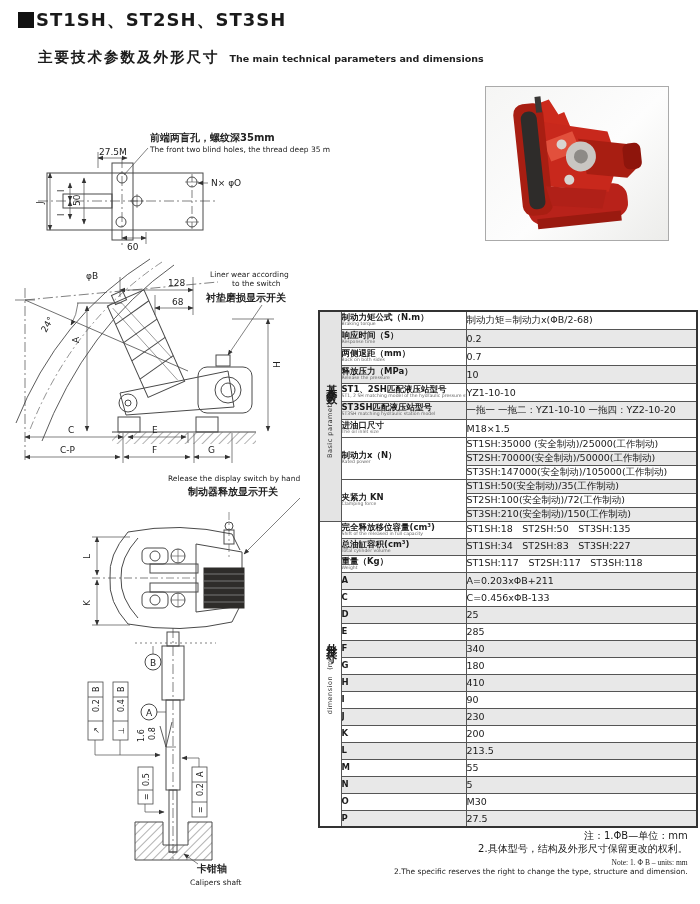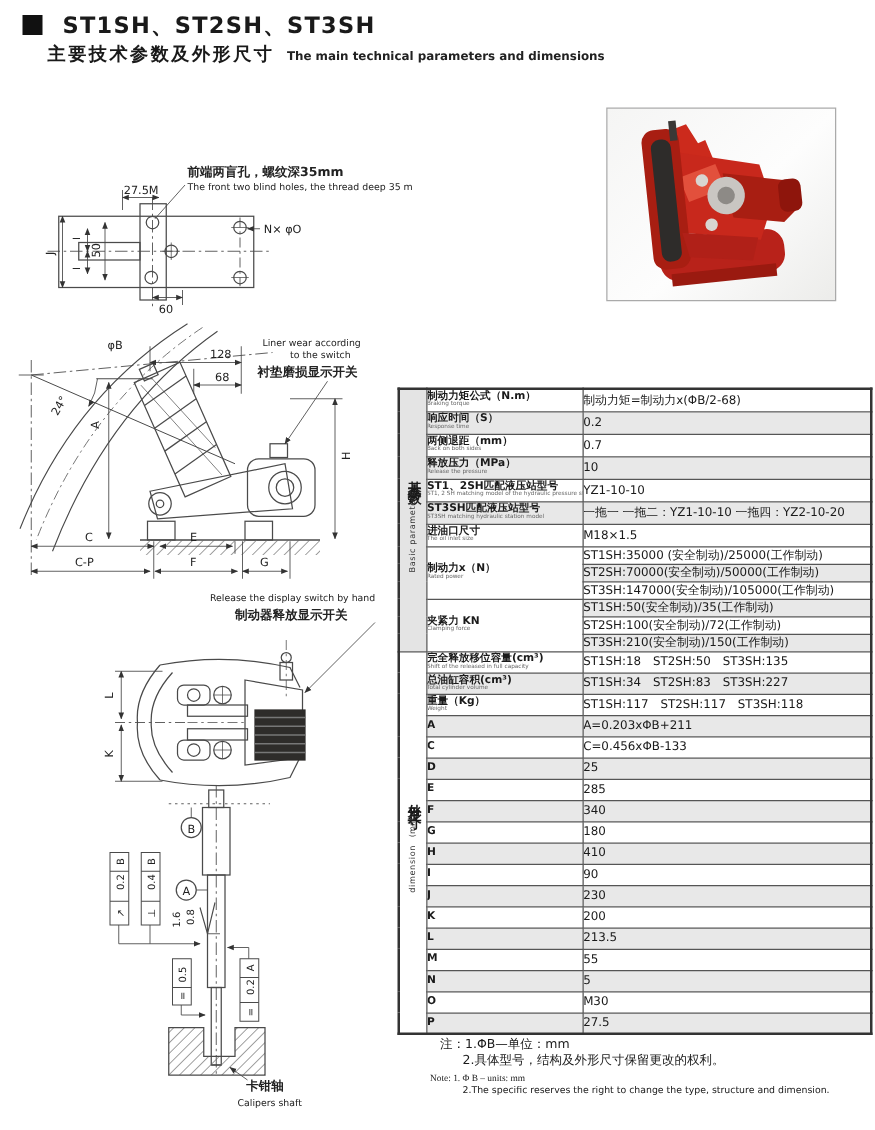--- a/index.html
+++ b/index.html
@@ -1,22 +1,22 @@
 <!DOCTYPE html>
 <html><head>
 <meta charset="utf-8">
 <style>
   html,body{margin:0;padding:0;background:#fff;}
   .page{position:relative;width:700px;height:904px;background:#fff;overflow:hidden;
         font-family:"DejaVu Sans","Liberation Sans",sans-serif;color:#1a1a1a;}
   
-  .hdr{position:absolute;left:18px;top:8px;display:flex;align-items:center;gap:16px;}
+  .hdr{position:absolute;left:18px;top:8px;display:flex;align-items:center;gap:2px;}
   .hdr .sq{width:16px;height:16px;background:#111;}
   .hdr .t{font-size:18px;font-weight:bold;letter-spacing:1px;}
-  .sub{position:absolute;left:38px;top:34px;display:flex;align-items:baseline;gap:10px;}
+  .sub{position:absolute;left:38px;top:48px;display:flex;align-items:baseline;gap:10px;}
   .sub .cn{font-size:14.5px;font-weight:bold;letter-spacing:2px;}
   .sub .en{font-size:9.5px;font-weight:bold;color:#222;text-align:center;}
   
   .sect{position:absolute;left:120px;top:80px;width:390px;text-align:center;}
   .sect .cn{font-size:16px;font-weight:bold;letter-spacing:1px;}
   .sect .en{font-size:8.5px;font-weight:bold;margin-top:2px;}
   
   .photo{position:absolute;left:485px;top:86px;width:182px;height:153px;border:1px solid #aaa;
          background:linear-gradient(135deg,#f5f5f4 0%,#fdfdfd 55%,#ececea 100%);}
   
@@ -33,21 +33,21 @@
   .spec .name .cn{font-size:8.5px;font-weight:bold;line-height:1.05;white-space:nowrap;}
   .spec .name .en{font-size:4.6px;color:#666;line-height:1;white-space:nowrap;}
   .spec tr.shade{background:#e8e8e8;}
   .spec td.namespan{background:#fff;}
   .gcell{background:#e4e4e4;}
   .gcell .wrap{display:flex;flex-direction:column;align-items:center;justify-content:center;gap:6px;height:100%;}
   .vcn{writing-mode:vertical-rl;text-orientation:upright;font-size:11px;font-weight:bold;letter-spacing:3px;}
   .ven{writing-mode:vertical-rl;transform:rotate(180deg);font-size:6.5px;color:#333;letter-spacing:.5px;}
   .vun{writing-mode:vertical-rl;transform:rotate(180deg);font-size:6.5px;color:#333;}
   
-  .notes{position:absolute;left:344px;top:830px;line-height:1.25;}
+  .notes{position:absolute;left:368px;top:830px;line-height:1.25;text-align:right;}
   .notes .cn1{font-size:10px;margin-left:8px;}
   .notes .cn2{font-size:10px;margin-left:26px;}
   .notes .en1{font-size:7.5px;margin-top:3px;font-family:Liberation Serif, serif;}
   .notes .en2{font-size:7.5px;margin-left:26px;}
 </style>
 </head>
 <body>
 
 <div class="page">
 

